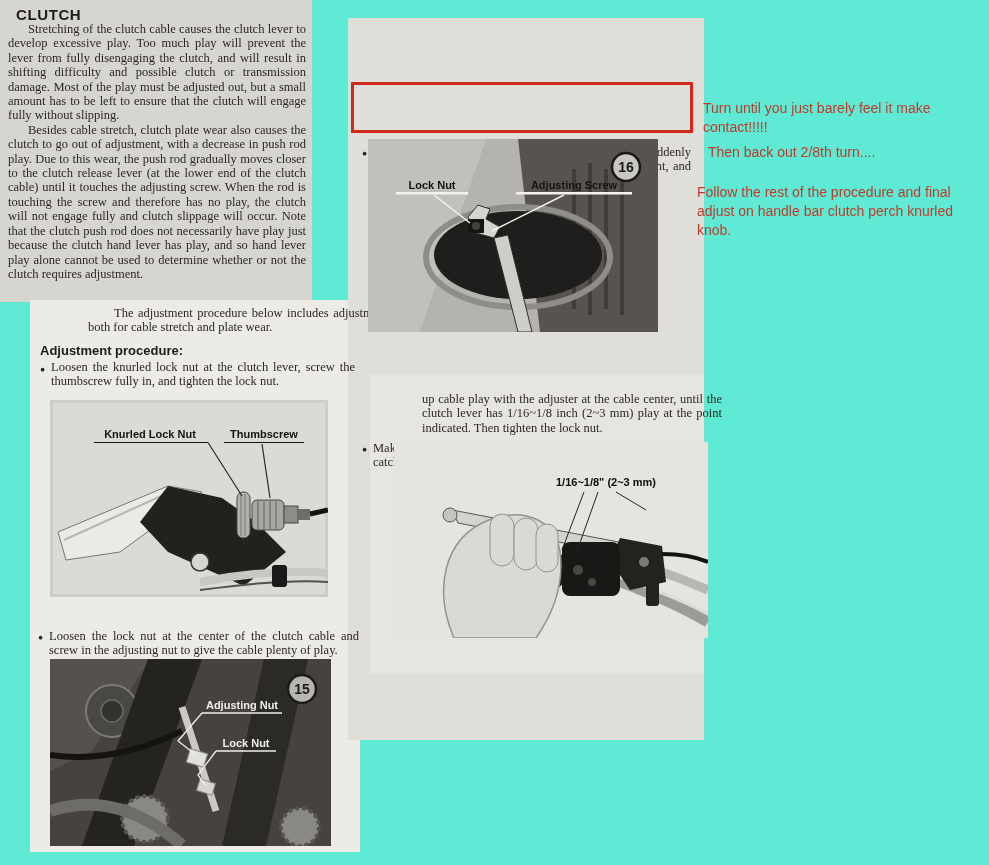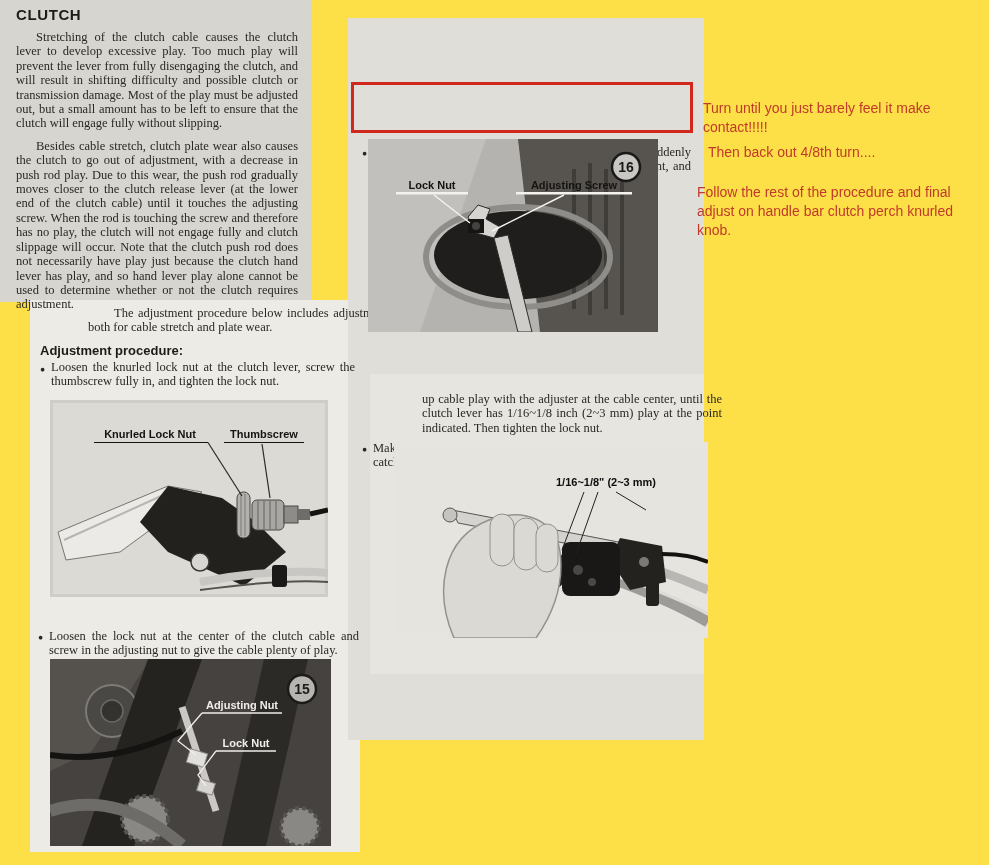--- a/index.html
+++ b/index.html
@@ -1,27 +1,27 @@
 <!DOCTYPE html>
 <html><head>
 <meta charset="utf-8">
 <style>
   html,body{margin:0;padding:0;background:#ffffff;}
-  #page{position:relative;width:989px;height:865px;background:#fde047;overflow:hidden;
+  #page{position:relative;width:989px;height:865px;background:#5eead4;overflow:hidden;
         font-family:"Liberation Serif", serif;color:#2b2823;}
 
   .patch{position:absolute;}
   #patch-a{left:0;top:0;width:312px;height:302px;background:#d7d5d0;}
   #patch-b{left:30px;top:300px;width:330px;height:552px;background:#edebe6;}
   #patch-m{left:348px;top:18px;width:356px;height:722px;background:#e0ded9;}
   #patch-m2{left:370px;top:374px;width:334px;height:300px;background:#e7e5e0;}
 
   .abs{position:absolute;}
   .body-text{font-size:12.5px;line-height:14.4px;text-align:justify;}
-  .body-text p{margin:8px;text-indent:20px;}
+  .body-text p{margin:0;text-indent:20px;}
   .h-title{font-family:"Liberation Sans", sans-serif;font-weight:bold;font-size:15px;
            letter-spacing:.6px;color:#1d1b18;}
   .h-sub{font-family:"Liberation Sans", sans-serif;font-weight:bold;font-size:13px;color:#1d1b18;}
   .bullet{position:relative;padding-left:11px;font-size:12.5px;line-height:14.4px;text-align:justify;}
   .bullet::before{content:"\25CF";position:absolute;left:0;top:1.5px;font-size:8.5px;}
   .plain{font-size:12.5px;line-height:14.4px;text-align:justify;margin-left:46px;}
 
   .struck{color:#8a4038;text-decoration:line-through;
           text-decoration-color:#c8281c;text-decoration-thickness:2px;}
 
@@ -187,16 +187,16 @@
     <rect x="142" y="82" width="22" height="48" rx="11" fill="#dbd9d4" stroke="#94928e"></rect>
 
     <text x="212" y="44" text-anchor="middle" class="svg-label" font-size="11.5" fill="#0e0e0e">1/16~1/8" (2~3 mm)</text>
     <line x1="190" y1="50" x2="168" y2="108" stroke="#222" stroke-width="1"></line>
     <line x1="204" y1="50" x2="182" y2="112" stroke="#222" stroke-width="1"></line>
     <line x1="222" y1="50" x2="252" y2="68" stroke="#222" stroke-width="1"></line>
   </svg>
 
 
   <div class="abs red-note" style="left:703px;top:99px;width:246px;">Turn until you just barely feel it make contact!!!!!</div>
-  <div class="abs red-note" style="left:708px;top:143px;width:260px;">Then back out 4/8th turn....</div>
+  <div class="abs red-note" style="left:708px;top:143px;width:260px;">Then back out 2/8th turn....</div>
   <div class="abs red-note" style="left:697px;top:183px;width:272px;">Follow the rest of the procedure and final adjust on handle bar clutch perch knurled knob.</div>
 
 </div>
 
 </body></html>

